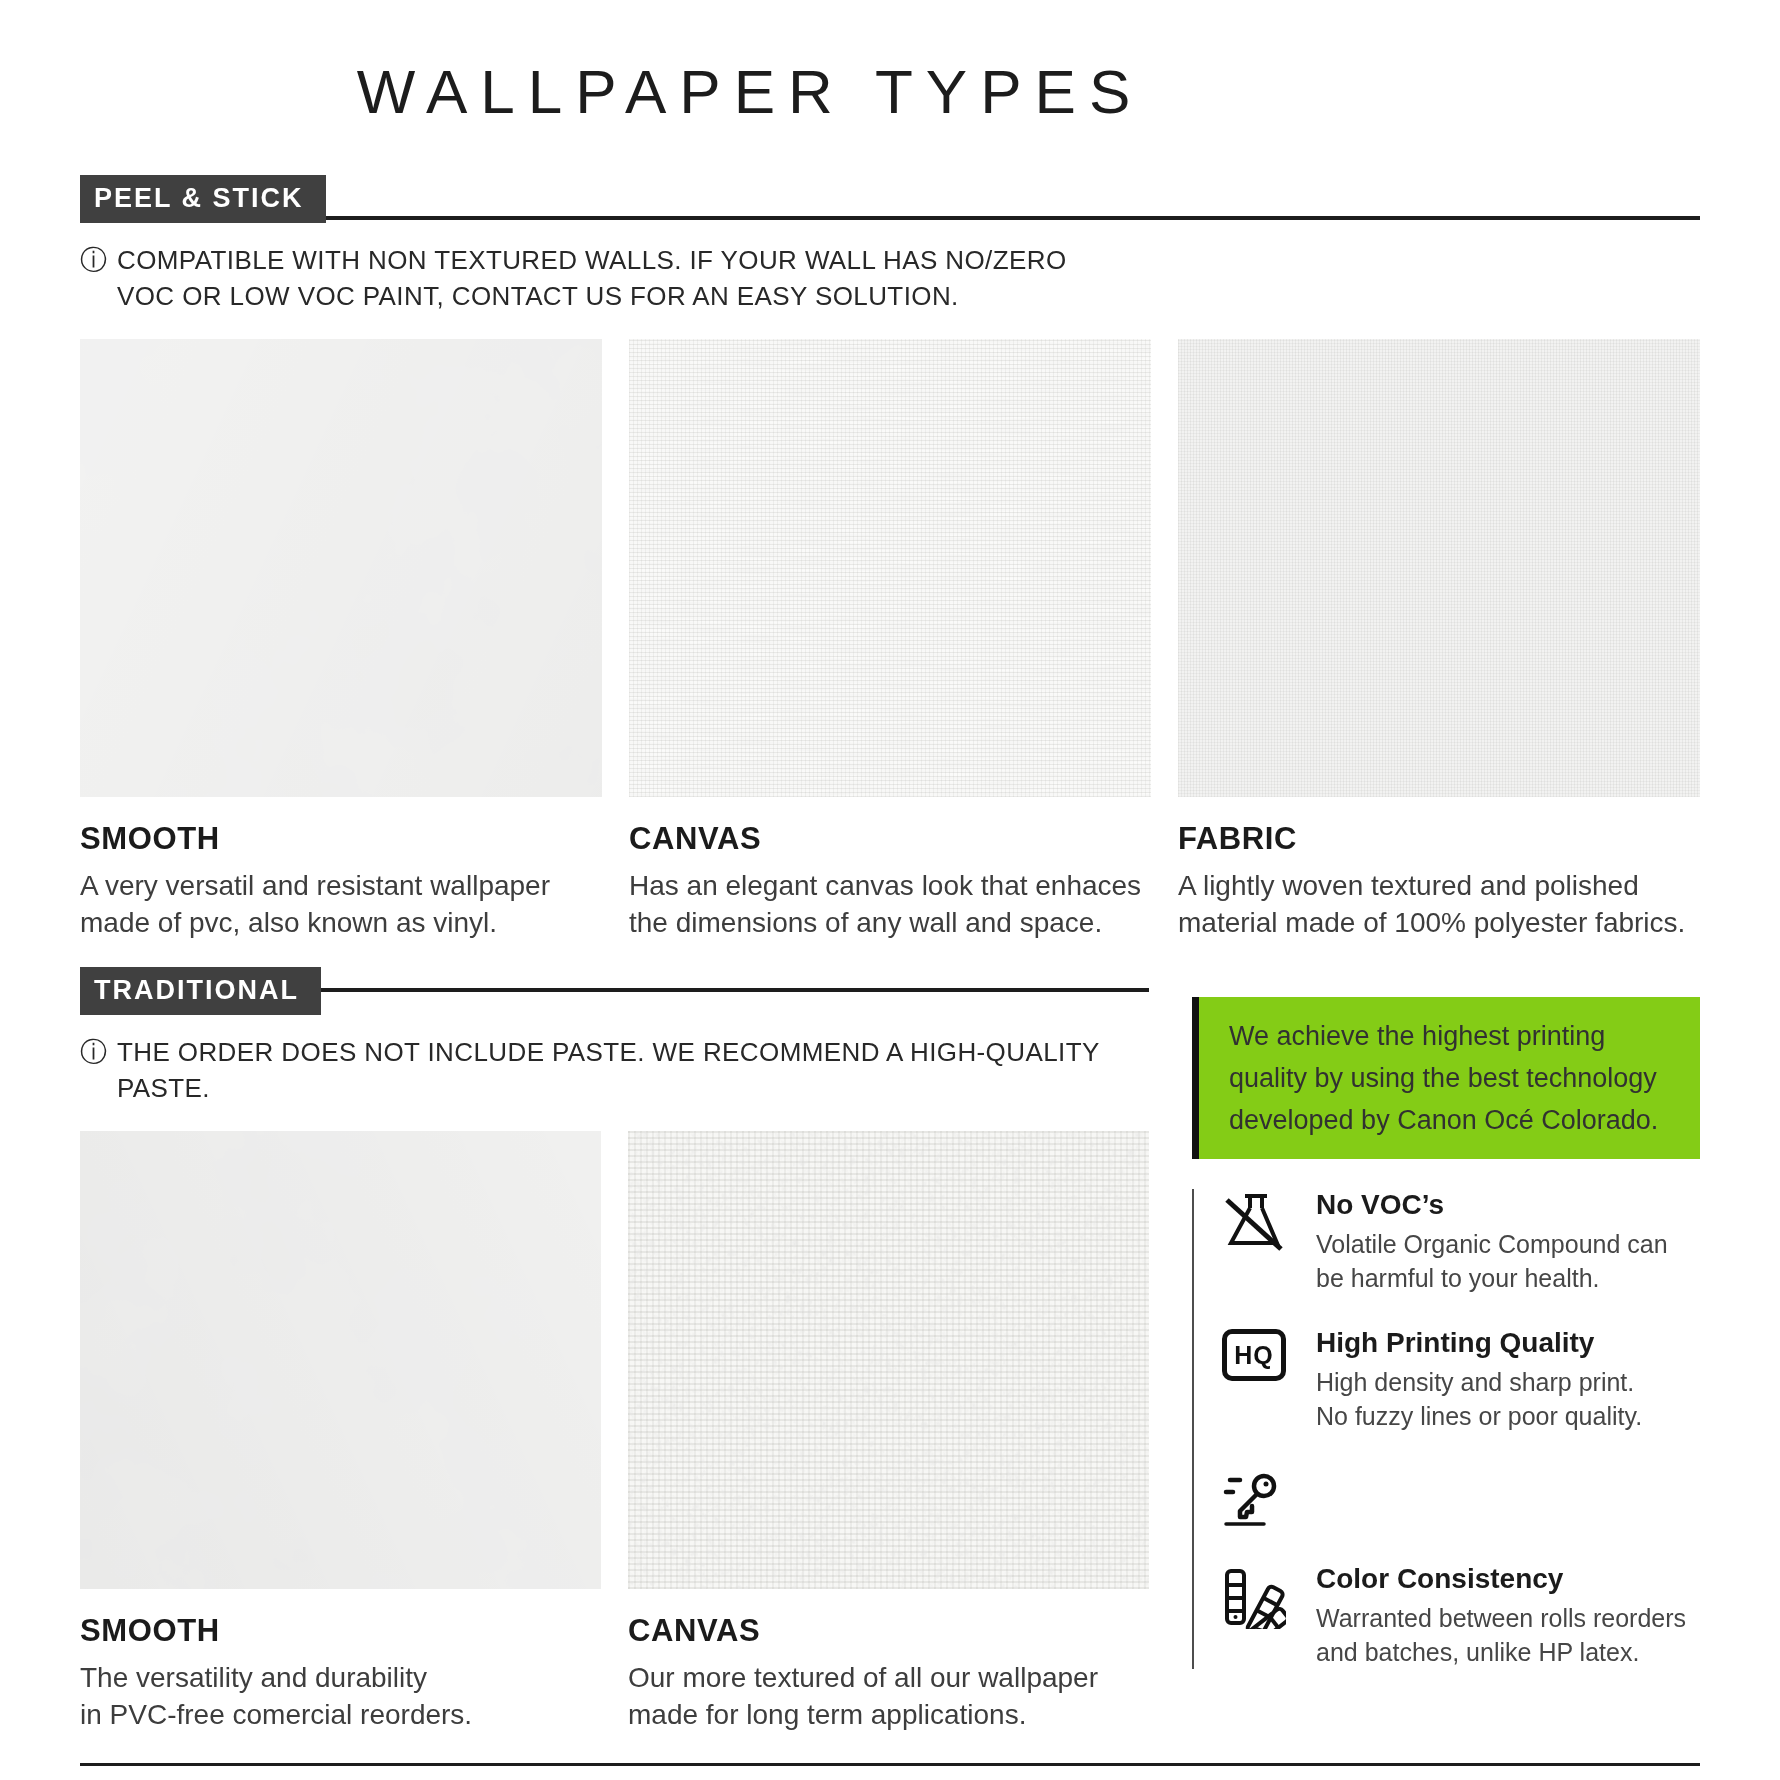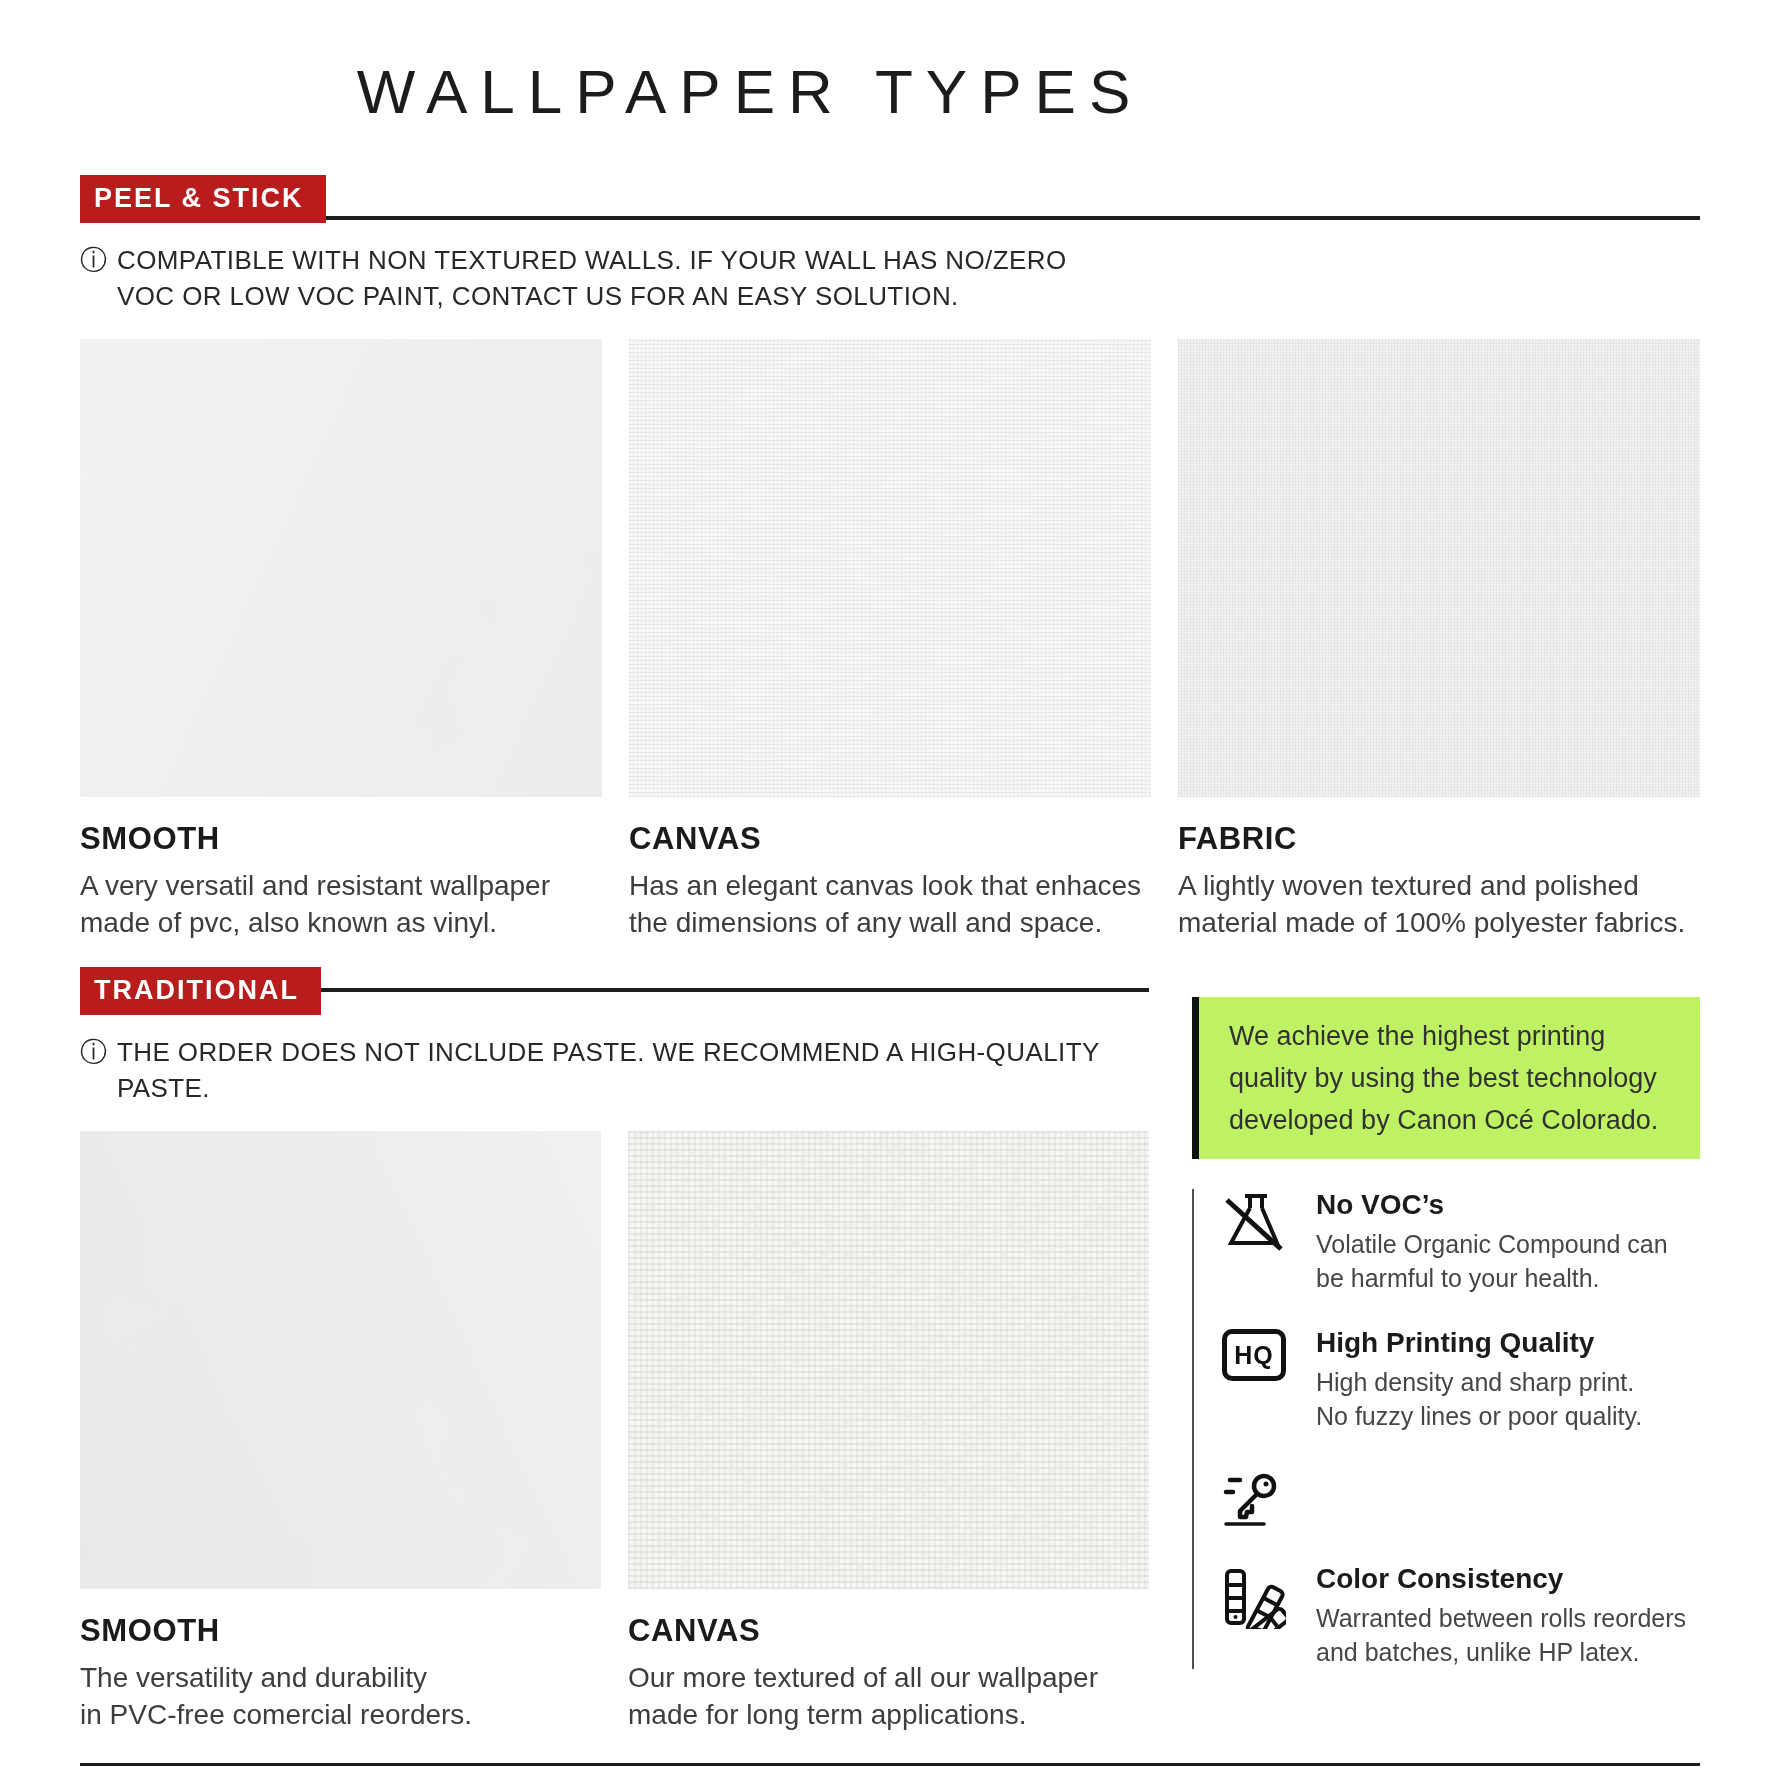--- a/index.html
+++ b/index.html
@@ -12,21 +12,21 @@
   
   .title-wrap{width:1340px;text-align:center;padding-top:56px;}
   h1.page-title{
     margin:0;font-size:62px;font-weight:500;letter-spacing:13px;
     color:#1c1c1c;white-space:nowrap;
   }
 
   
   .section-head{display:flex;align-items:flex-end;margin-top:48px;}
   .section-label{
-    display:inline-block;background:#b91c1c;color:#ffffff;
+    display:inline-block;background:#404040;color:#ffffff;
     font-size:27px;font-weight:600;letter-spacing:2px;
     padding:8px 22px 9px 14px;white-space:nowrap;
   }
   .section-head .rule{flex:1;height:4px;background:#1d1d1d;margin-bottom:3px;}
 
   
   .note{display:flex;gap:10px;margin-top:20px;color:#282828;}
   .note .i-glyph{font-size:27px;line-height:1.3;}
   .note .note-text{
     font-size:26px;line-height:1.38;letter-spacing:0.4px;white-space:pre-line;
@@ -61,21 +61,21 @@
   }
 
   
   .trad{display:flex;margin-top:26px;}
   .trad-left{width:1069px;flex:0 0 1069px;}
   .trad-left .section-head{margin-top:0;align-items:center;}
   .trad-right{flex:1;margin-left:43px;margin-top:30px;}
 
   
   .quality-box{
-    border-left:7px solid #111111;background:#bef264;
+    border-left:7px solid #111111;background:#84cc16;
     padding:18px 4px 18px 30px;
   }
   .quality-box .q-text{
     font-size:27px;line-height:42px;color:#313131;white-space:pre-line;
   }
 
   
   .features{
     margin-top:30px;border-left:2px solid #4d4d4d;padding-left:28px;
     display:flex;flex-direction:column;gap:32px;

